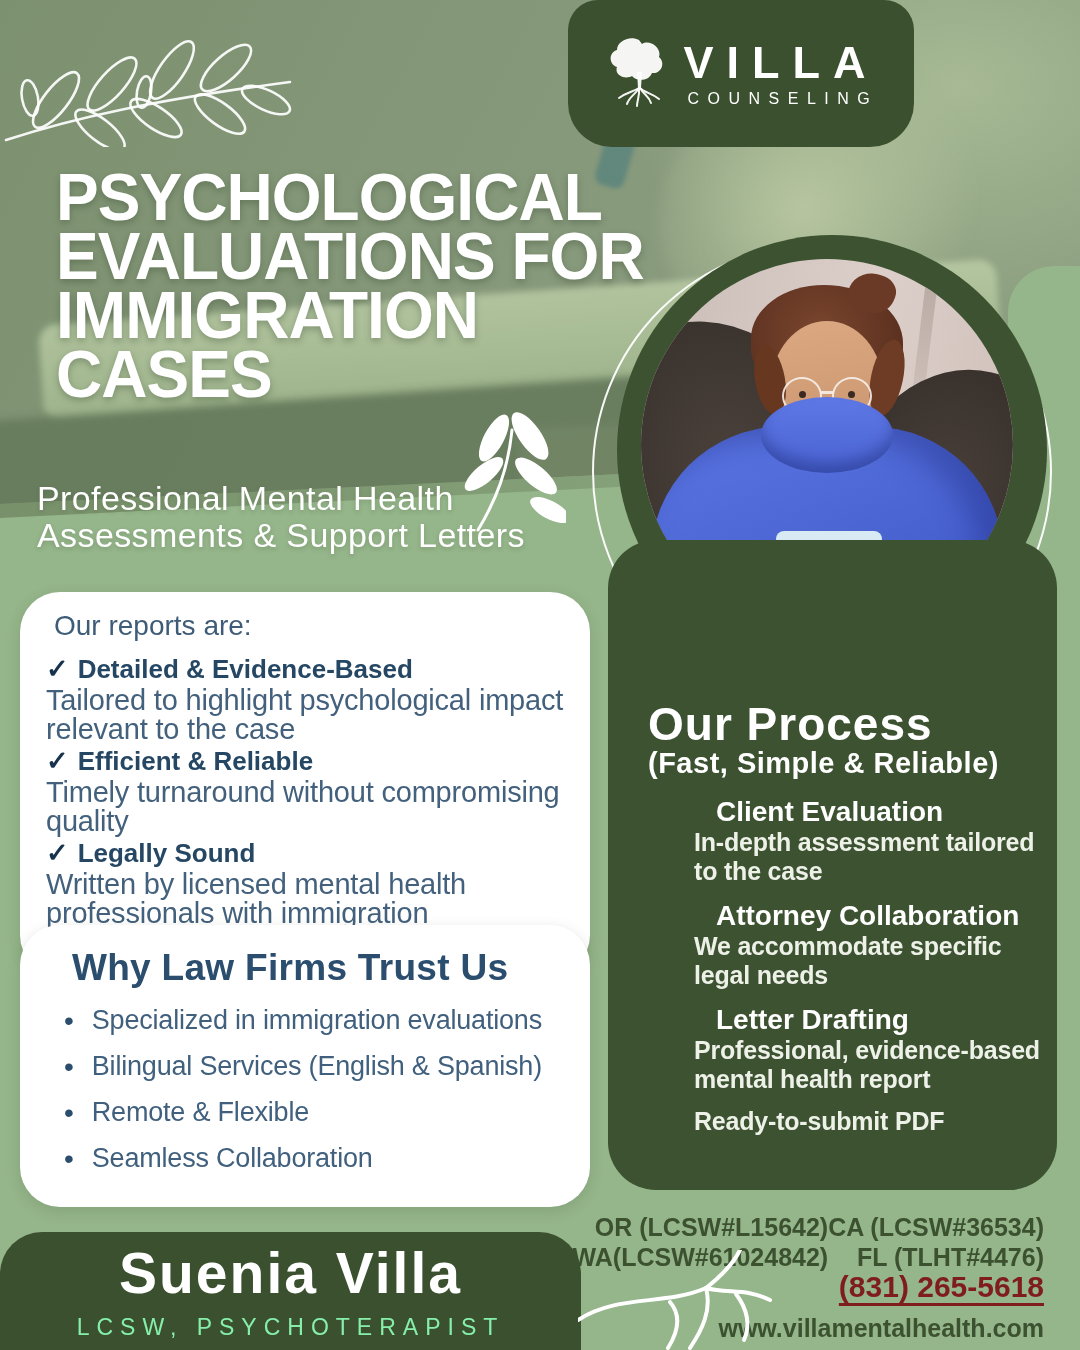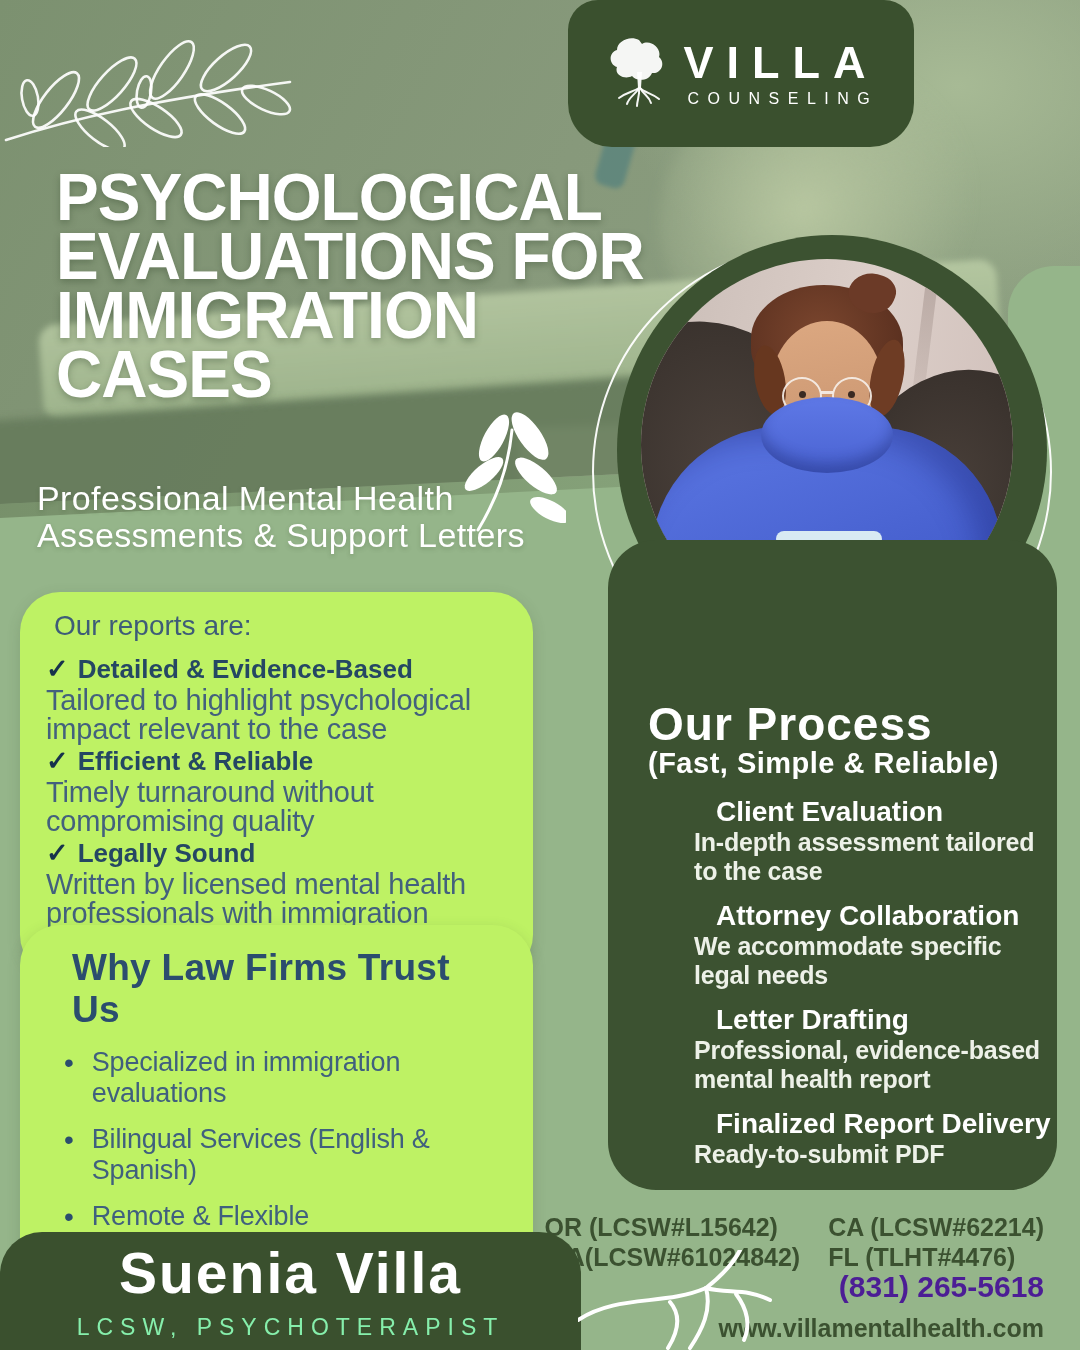--- a/index.html
+++ b/index.html
@@ -55,21 +55,21 @@
     text-shadow:0 3px 8px rgba(45,65,40,.35);
   }
   
   .subtitle {
     position:absolute; left:37px; top:480px; color:#fff;
     font-size:34px; font-weight:400; line-height:37px; letter-spacing:.4px;
     text-shadow:0 2px 4px rgba(60,82,49,.25);
   }
   
   .card {
-    position:absolute; left:20px; width:513px; background:#bef264;
+    position:absolute; left:20px; width:570px; background:#ffffff;
     border-radius:40px; padding:14px 26px 18px 26px;
     box-shadow:0 4px 14px rgba(60,82,49,.18);
   }
   .card-reports { top:592px; min-height:292px; }
   .card-trust   { top:925px; min-height:250px; }
   .reports-intro { font-size:28px; color:#3e5c78; margin:4px 0 10px 8px; }
   .report-item-title { font-size:26px; font-weight:700; color:#254763; line-height:34px; }
   .check { font-weight:700; color:#16324c; margin-right:9px; font-size:27px; }
   .report-item-desc { font-size:29px; color:#43617d; line-height:29px; letter-spacing:-.2px; }
   .trust-title { font-size:37px; font-weight:700; color:#2b4d6e; margin:8px 0 16px 26px; letter-spacing:.3px; }
@@ -133,24 +133,24 @@
   
   .process-title { position:absolute; left:648px; top:697px; color:#fff;
              font-size:46px; font-weight:700; letter-spacing:1px; }
   .process-subtitle { position:absolute; left:648px; top:747px; color:#fff;
              font-size:29px; font-weight:700; letter-spacing:.5px; }
   .steps { position:absolute; left:694px; top:795px; width:360px; }
   .step { margin-bottom:13px; }
   .step-title { color:#fff; font-size:28px; font-weight:700; margin-left:22px; line-height:33px; }
   .step-desc  { color:#edf1e8; font-size:25px; line-height:29px; letter-spacing:-.2px;font-weight:bold; }
   
-  .licenses { position:absolute; top:1212px; right:36px; display:flex; gap:28px;
-              color:#3b5130; font-weight:700; font-size:25px; line-height:30px; text-align:left; }
-  .phone    { position:absolute; top:1270px; right:36px; color:#4c1d95; font-weight:700;
-              font-size:30px; text-decoration-thickness:3px;
+  .licenses { position:absolute; top:1212px; right:36px; display:flex; 
+              color:#3b5130; font-weight:700; font-size:25px; line-height:30px; text-align:right; }
+  .phone    { position:absolute; top:1270px; right:36px; color:#7f1d1d; font-weight:700;
+              font-size:30px; text-decoration:underline; text-decoration-thickness:3px;
               text-underline-offset:6px; }
   .website  { position:absolute; top:1314px; right:36px; color:#3b5130; font-weight:700; font-size:25px; }
   .name-box { position:absolute; left:0; top:1232px; width:581px; height:118px;
               background:#3a502e; border-radius:42px 42px 0 0; text-align:center; }
   .name     { color:#fff; font-size:57px; font-weight:700; letter-spacing:2px; margin-top:8px; }
   .credentials { color:#86efac; font-size:23px; letter-spacing:7px; margin-top:8px; }
   svg { display:block; }
 </style>
 </head>
 <body>
@@ -299,32 +299,31 @@
     </div>
     <div class="step">
       <div class="step-title">Attorney Collaboration</div>
       <div class="step-desc">We accommodate specific legal needs</div>
     </div>
     <div class="step">
       <div class="step-title">Letter Drafting</div>
       <div class="step-desc">Professional, evidence-based mental health report</div>
     </div>
     <div class="step">
-      <div class="step-title">Finalized Report Delivery</div>
       <div class="step-desc">Ready-to-submit PDF</div>
     </div>
   </div>
 
   <div class="licenses">
     <div>
       <div>OR (LCSW#L15642)</div>
       <div>WA(LCSW#61024842)</div>
     </div>
     <div>
-      <div>CA (LCSW#62214)</div>
+      <div>CA (LCSW#36534)</div>
       <div>FL (TLHT#4476)</div>
     </div>
   </div>
   <div class="phone">(831) 265-5618</div>
   <div class="website">www.villamentalhealth.com</div>
 
   <div class="name-box">
     <div class="name">Suenia Villa</div>
     <div class="credentials">LCSW, PSYCHOTERAPIST</div>
   </div>

